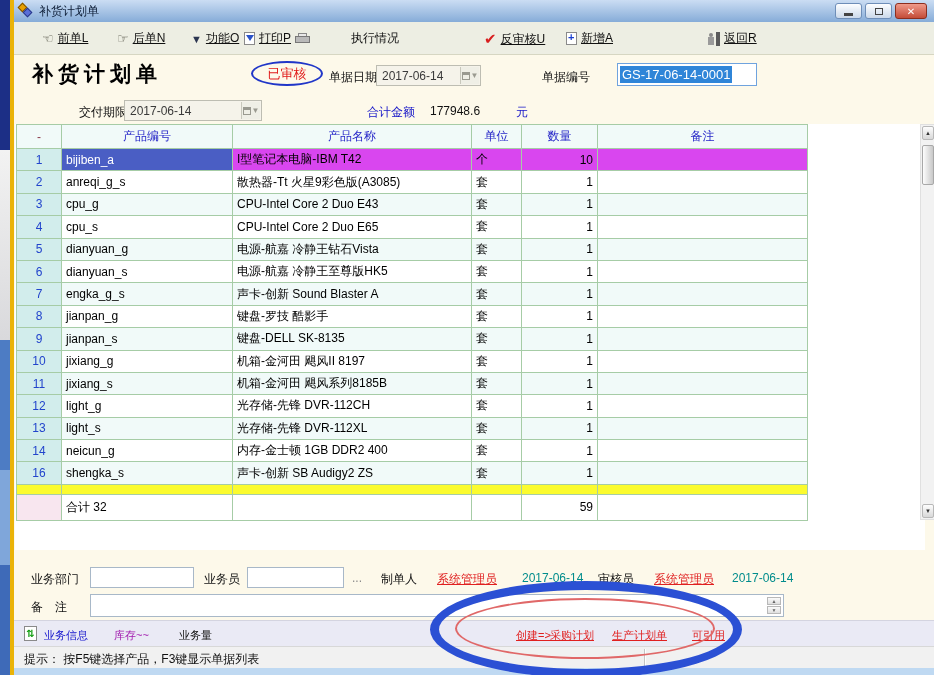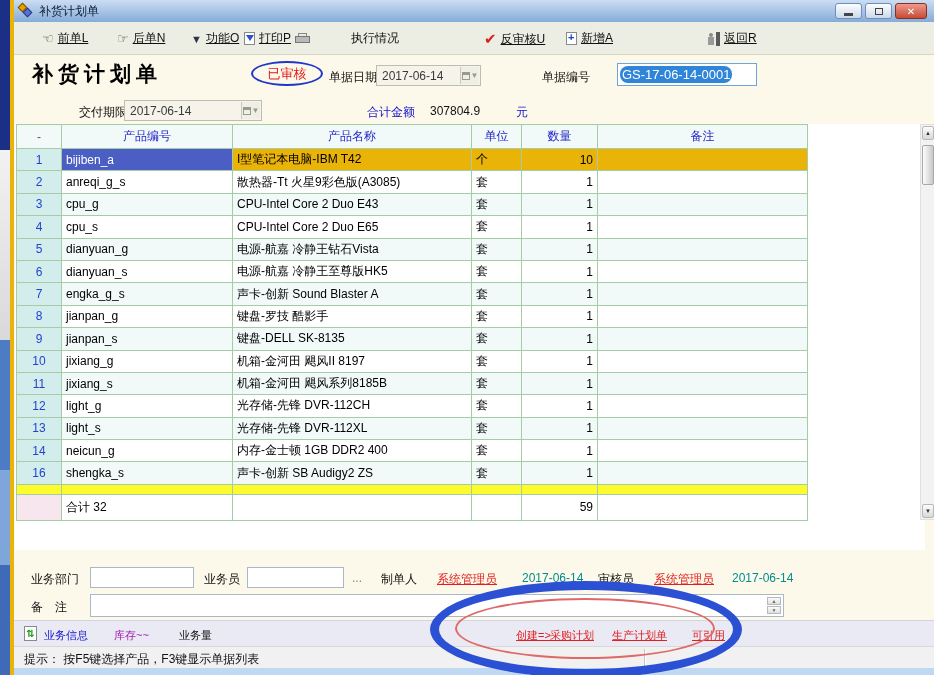--- a/index.html
+++ b/index.html
@@ -62,37 +62,37 @@
   .flabel.blue { color:#1414C8; }
   .dateinput { position:absolute; height:21px; background:#F5F3EA; border:1px solid #BDBDB2;
     font-size:12px; color:#3A3A3A; display:flex; align-items:center; padding-left:5px; }
   .dateinput .dd { position:absolute; right:1px; top:1px; bottom:1px; width:19px;
     background:#EFEFE6; border-left:1px solid #C8C8BC; display:flex; align-items:center; justify-content:center;
     color:#9A9A90; font-size:8px; gap:1px;}
   .dd .cal { width:8px; height:8px; border:1px solid #9A9A90; background:
     linear-gradient(#9A9A90 2px, transparent 2px); }
   .docno { position:absolute; left:603px; top:63px; width:140px; height:23px; background:#fff;
     border:1px solid #6FA3DE; display:flex; align-items:center; padding-left:2px; }
-  .docno span { background:#2F85D8; color:#fff; font-size:13px; padding:1px 2px;border-radius:8px; }
+  .docno span { background:#2F85D8; color:#fff; font-size:13px; padding:1px 2px; }
 
   
   .grid-area { position:absolute; left:1px; top:124px; width:910px; height:426px; background:#fff; }
   table.grid { border-collapse:collapse; table-layout:fixed; margin-left:1px; }
   table.grid td { border:1px solid #A6CCA6; font-size:12px; color:#000; padding:0 4px;
     overflow:hidden; white-space:nowrap; }
   col.c-num{width:45px;} col.c-code{width:171px;} col.c-name{width:239px;}
   col.c-unit{width:50px;} col.c-qty{width:76px;} col.c-rem{width:210px;}
   tr.head td { height:24px; background:#FCFCFA; color:#2626C8; text-align:center; }
   tr.head td.num-h { background:#F8E6EF; color:#8A3A4A; }
   tbody tr td { height:22.4px; }
   tbody td.num { background:#D2EDEC; color:#2244CC; text-align:center; }
   tbody td.qty { text-align:right; }
   tbody tr:nth-child(odd) td:not(.num) { background:#F1FAF9; }
   tbody tr:nth-child(even) td:not(.num) { background:#FFFFFF; }
-  tbody tr.selected td:not(.num) { background:#eab308; }
+  tbody tr.selected td:not(.num) { background:#d946ef; }
   tbody tr.selected td.active-cell { background:#4A5EC4; color:#fff; }
   tr.clip-row td { height:10px; background:#FBFB2E !important; }
   tr.total-row td { height:26px; background:#fff;margin-top:46px; }
   tr.total-row td.num { background:#F8E6EF; }
   tr.total-row td.qty { text-align:right; }
 
   
   .vscroll { position:absolute; left:905px; top:0px; width:16px; height:396px; background:#F2F2F2; border:1px solid #E0E0E0;}
   .sbtn { position:absolute; left:1px; width:12px; height:14px; background:linear-gradient(#FDFDFD,#D8D8D8);
     border:1px solid #B8B8B8; border-radius:2px; font-size:6px; color:#333; display:flex; align-items:center; justify-content:center;}
@@ -222,21 +222,21 @@
     <div class="docno">
       <span>GS-17-06-14-0001</span>
     </div>
 
     <div class="flabel" style="left:65px; top:104px;">交付期限</div>
     <div class="dateinput" style="left:110px; top:100px; width:138px;">
       <span>2017-06-14</span>
       <span class="dd"><span class="cal"></span>▼</span>
     </div>
     <div class="flabel blue" style="left:353px; top:104px;">合计金额</div>
-    <div class="flabel" style="left:416px; top:104px;">307804.9</div>
+    <div class="flabel" style="left:416px; top:104px;">177948.6</div>
     <div class="flabel blue" style="left:502px; top:104px;">元</div>
 
     <div class="grid-area">
       <table class="grid">
         <colgroup>
           <col class="c-num">
             <col class="c-code">
             <col class="c-name">
           <col class="c-unit">
             <col class="c-qty">

